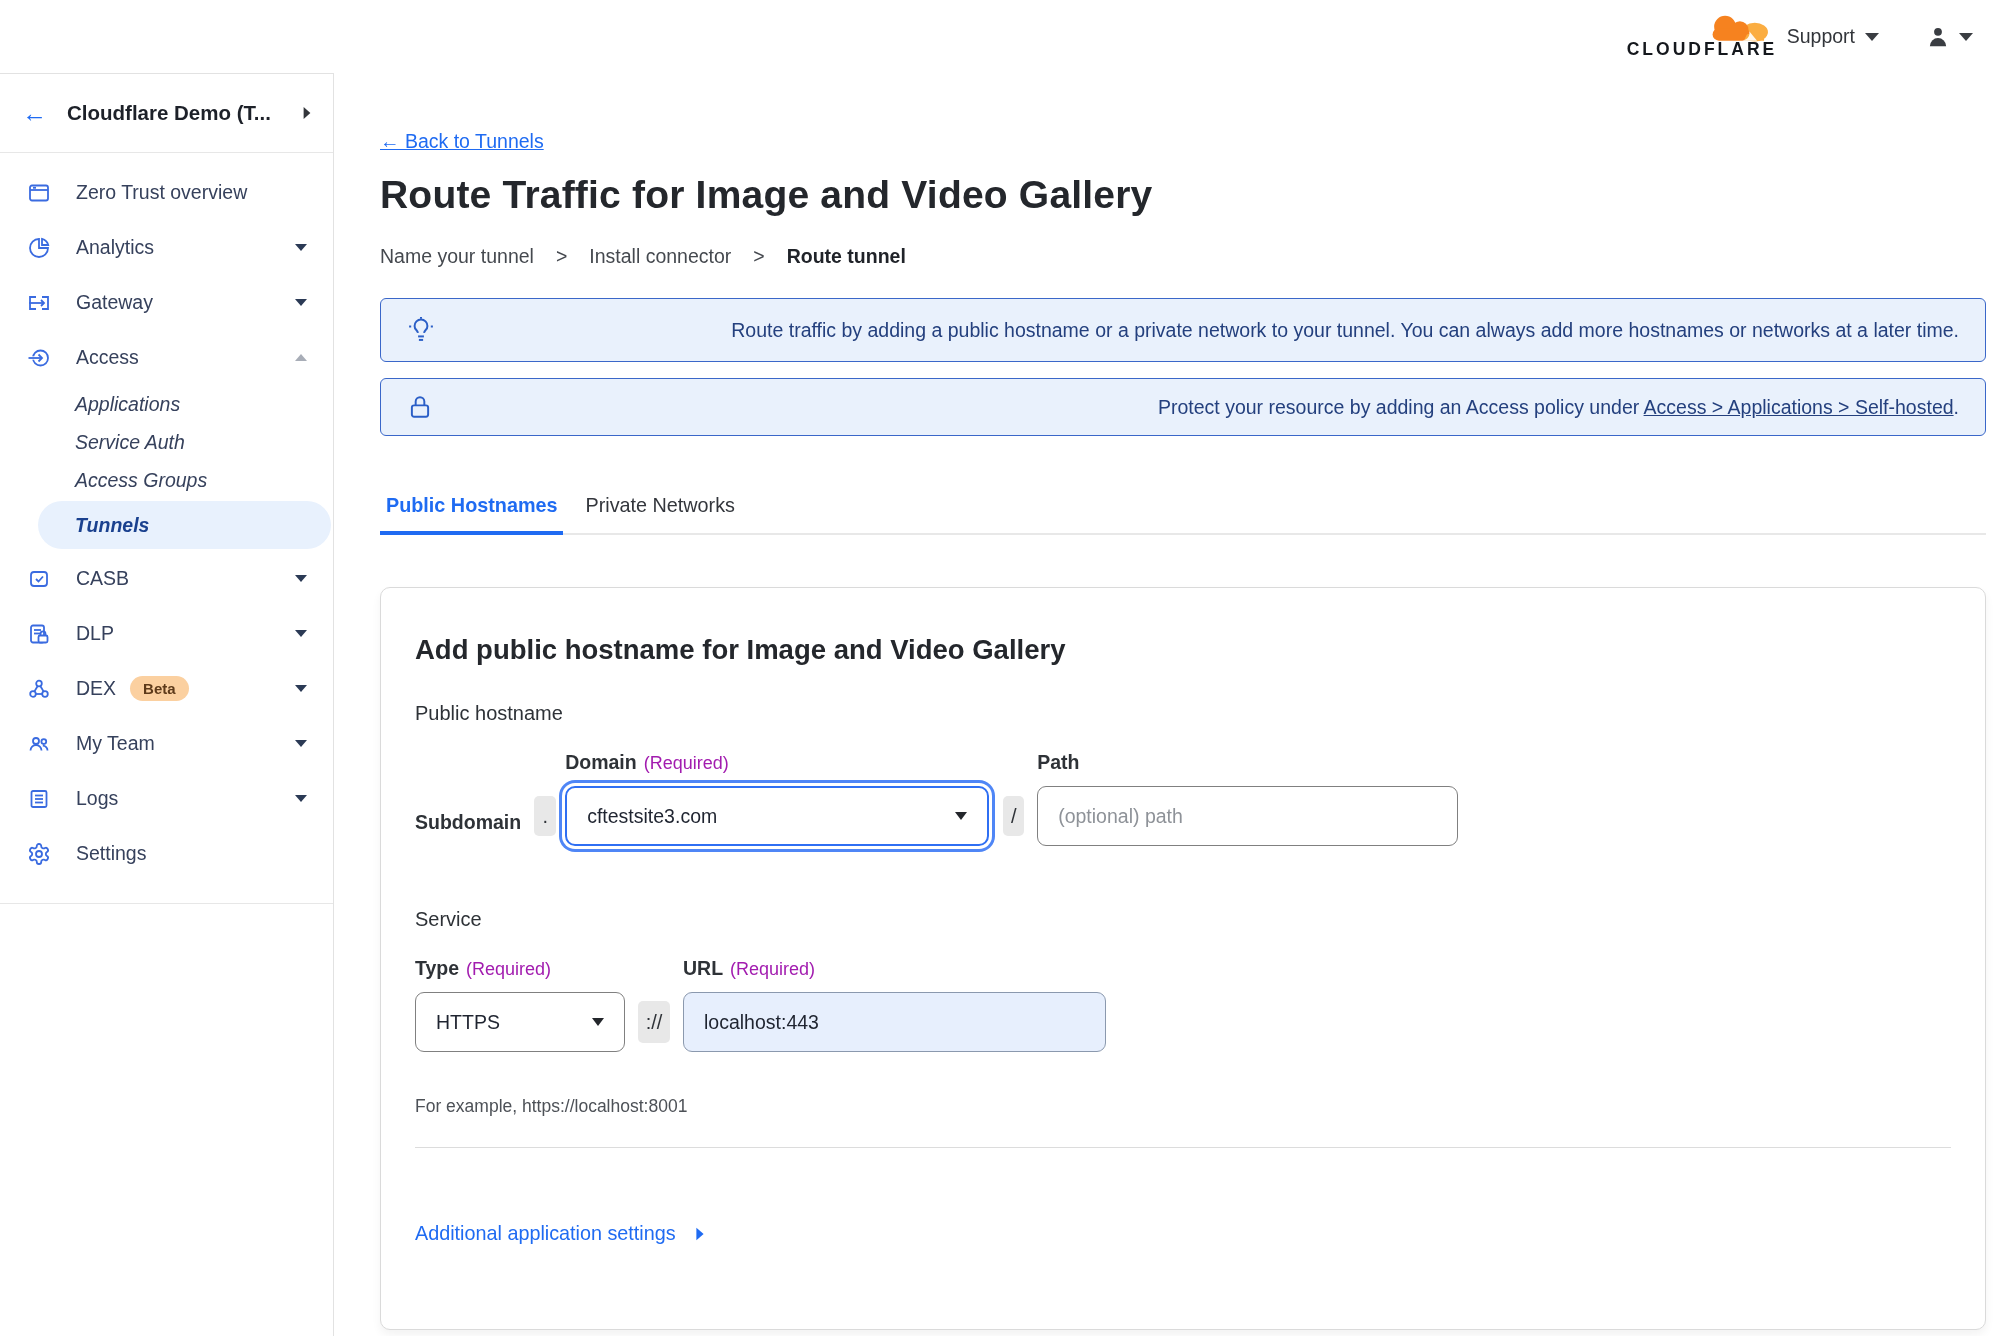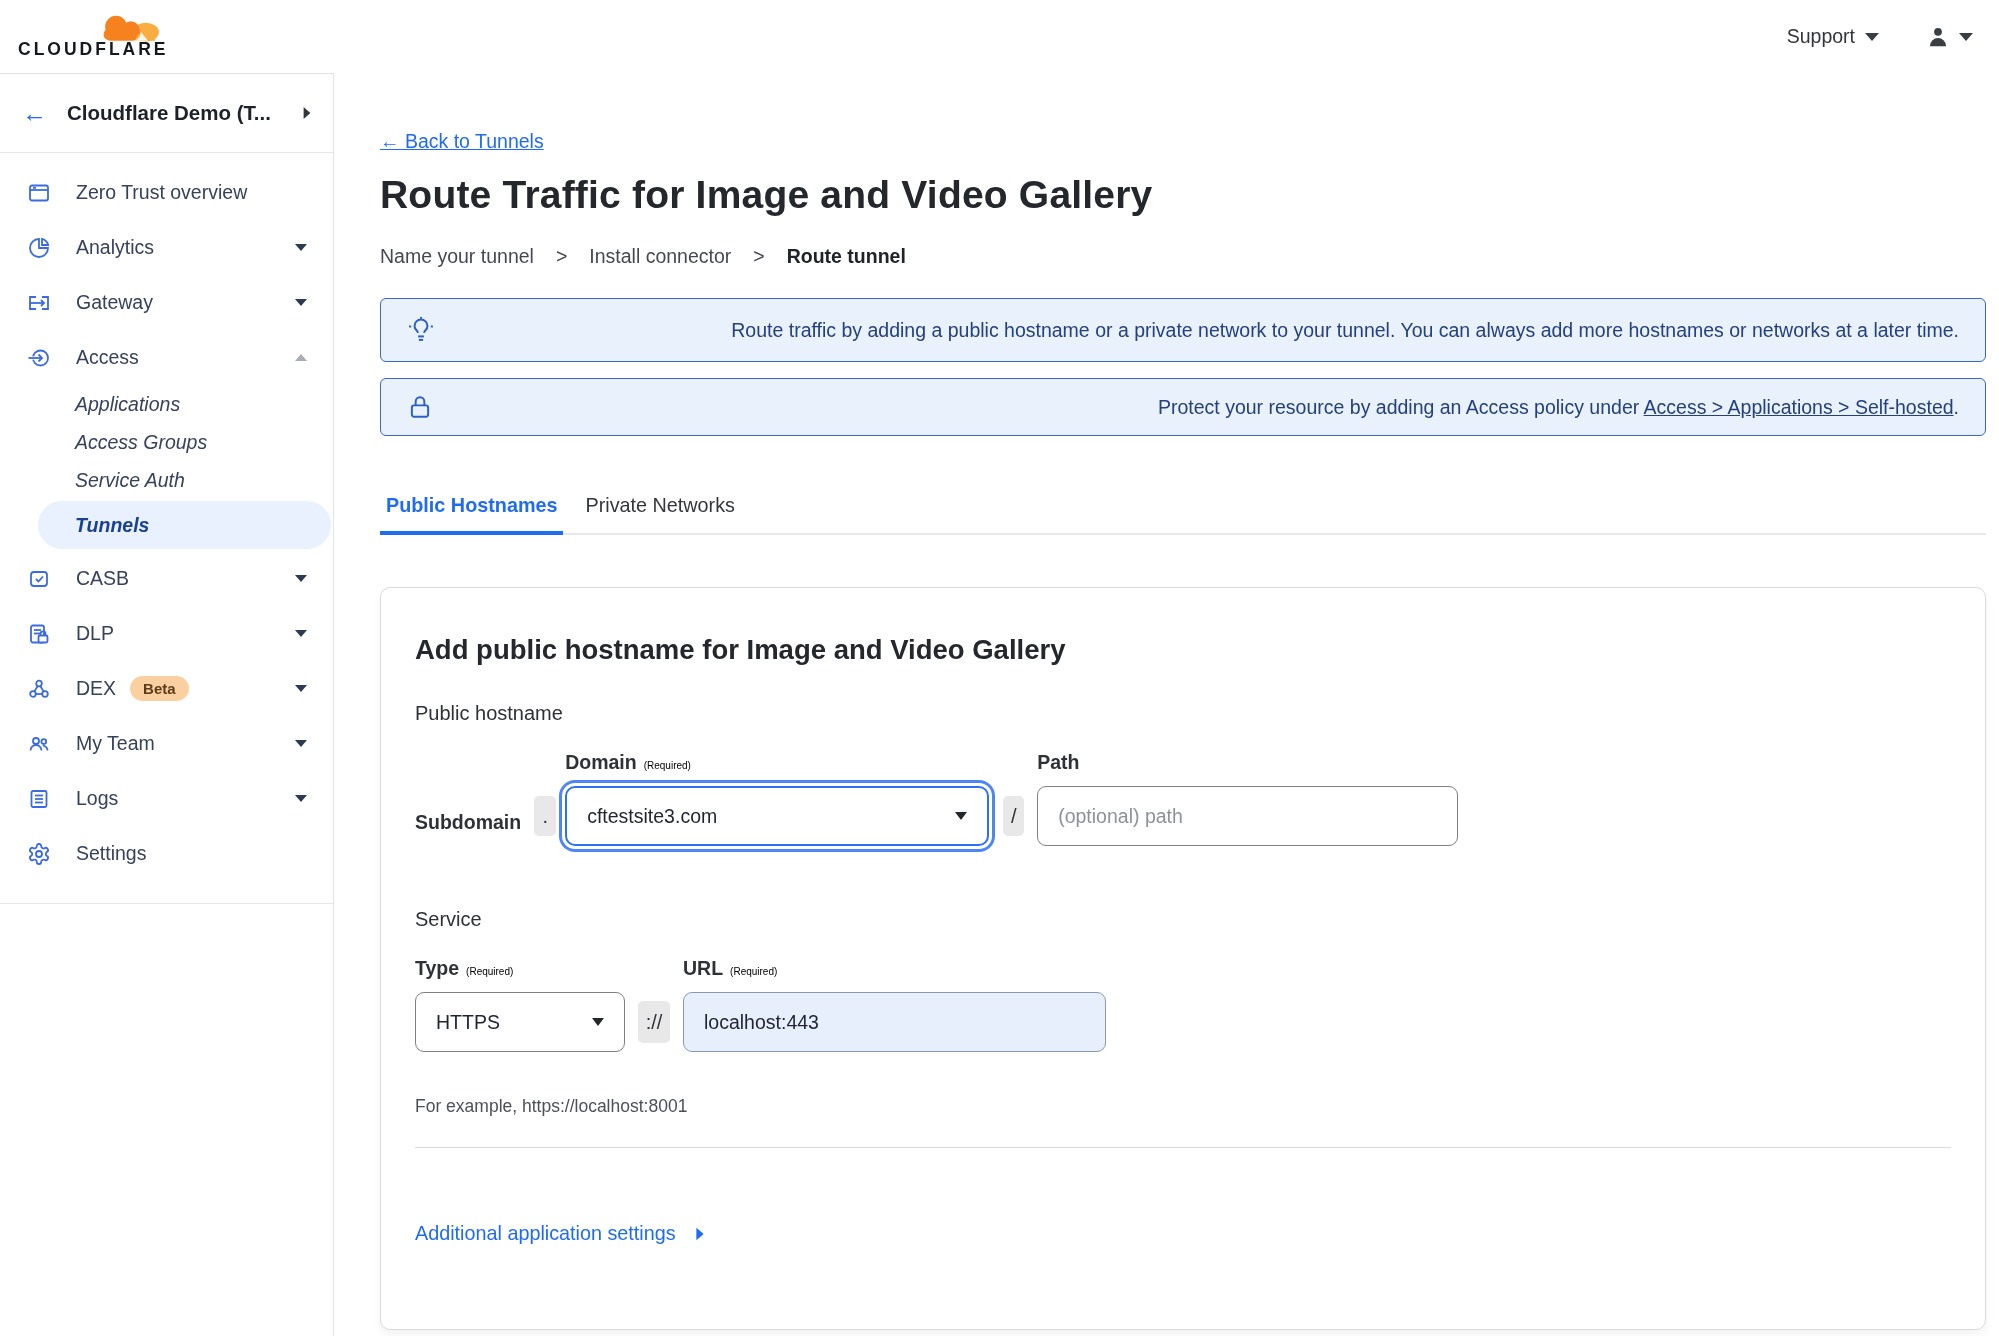--- a/index.html
+++ b/index.html
@@ -10,21 +10,21 @@
     --icon-blue:#3a6be0;
     --nav-text:#36415c;
     --ink:#24282e;
     --border-gray:#808080;
   }
   *{box-sizing:border-box;margin:0;padding:0;}
   html,body{width:1999px;height:1336px;overflow:hidden;}
   body{font-family:"Liberation Sans",sans-serif;background:#fff;color:var(--ink);position:relative;}
 
   
-  .topbar{position:absolute;top:0;left:0;right:0;height:73px;background:#fff;display:flex;align-items:center;justify-content:space-between;padding:0 26px 0 18px;}
+  .topbar{position:absolute;top:0;left:0;right:0;height:73px;background:#fff;display:flex;align-items:center;justify-content:flex-end;padding:0 26px 0 18px;}
   .logo{position:relative;width:160px;height:58px;}
   .logo svg{position:absolute;top:3px;left:70px;}
   .logo .logo-text{position:absolute;left:0;bottom:6px;font-size:17.5px;font-weight:700;letter-spacing:3px;color:#15181d;}
   .topbar-right{display:flex;align-items:center;gap:46px;}
   .support{display:flex;align-items:center;gap:10px;font-size:19.5px;color:#32353a;cursor:pointer;}
   .user{display:flex;align-items:center;gap:8px;cursor:pointer;}
   .tri-down{width:0;height:0;border-left:7px solid transparent;border-right:7px solid transparent;border-top:8px solid #3a3d42;}
   .tri-down.small{border-left-width:6px;border-right-width:6px;border-top-width:7px;border-top-color:#2b3a55;}
   .tri-up.small{width:0;height:0;border-left:6px solid transparent;border-right:6px solid transparent;border-bottom:7px solid #a8adb7;}
   .tri-right{width:0;height:0;border-top:7px solid transparent;border-bottom:7px solid transparent;border-left:8px solid #33363b;}
@@ -58,21 +58,21 @@
   .tabs{margin-top:58px;display:flex;gap:16px;border-bottom:2px solid #e8e8e8;}
   .tab{padding:0 6px 14px 6px;font-size:19.8px;color:#33363c;cursor:pointer;}
   .tab.active{color:var(--accent);font-weight:600;border-bottom:4px solid var(--accent);margin-bottom:-2px;}
 
   .card{margin-top:52px;border:1px solid #dadada;border-radius:10px;box-shadow:0 5px 10px rgba(0,0,0,.05);padding:46px 34px 84px 34px;background:#fff;}
   .card-title{font-size:27.5px;font-weight:700;color:#24272c;}
   .group-label{margin-top:36px;font-size:20px;color:#2e3237;}
   .field-row{margin-top:26px;display:flex;align-items:flex-end;}
   .field{display:flex;flex-direction:column;}
   .field-label{font-size:19.5px;font-weight:700;color:#2e3237;margin-bottom:12px;}
-  .req{font-size:10px;font-weight:400;color:#000000;margin-left:7px;}
+  .req{font-size:18px;font-weight:400;color:#a21caf;margin-left:7px;}
   .tinput{height:60px;border:1px solid var(--border-gray);border-radius:9px;padding:0 20px;font-size:19.5px;font-family:"Liberation Sans",sans-serif;color:#1f2430;background:#fff;outline:none;}
   .tinput::placeholder{color:#8e9298;}
   .sep-box{height:40px;display:flex;align-items:center;justify-content:center;background:#e8e8e8;border-radius:5px;font-size:20px;color:#2f3338;align-self:flex-end;margin-bottom:10px;}
   .selectbox{height:60px;border:1px solid var(--border-gray);border-radius:9px;display:flex;align-items:center;justify-content:space-between;padding:0 20px;font-size:19.5px;color:#1f2430;cursor:pointer;background:#fff;}
   .selectbox .tri-down{border-left-width:6px;border-right-width:6px;border-top-width:8px;border-top-color:#23262b;}
   .selectbox.focused{border:2px solid #2f6ff3;border-radius:10px;box-shadow:0 0 0 3px #fff,0 0 0 6px #4f86f6;}
   .url-input{background:#e7effd;border-color:#8b99ae;}
   .hint{margin-top:44px;font-size:17.5px;color:#4d5157;}
   .card hr{margin-top:30px;border:none;border-top:1px solid #dcdcdc;}
   .adv-link{margin-top:74px;display:flex;align-items:center;gap:20px;color:var(--accent);font-size:19.8px;cursor:pointer;width:max-content;}
@@ -163,24 +163,24 @@
           </svg>
       </span>
       <span>Access</span>
       <span class="chev tri-up small"></span>
     </div>
 
     <div class="sub-item">
       <span>Applications</span>
     </div>
     <div class="sub-item">
+      <span>Service Auth</span>
+    </div>
+    <div class="sub-item">
       <span>Access Groups</span>
-    </div>
-    <div class="sub-item">
-      <span>Service Auth</span>
     </div>
     <div class="sub-item active">
       <span>Tunnels</span>
     </div>
 
     <div class="nav-item">
       <span class="nico">
         <svg width="24" height="24" viewBox="0 0 24 24" fill="none" stroke="#3a6be0" stroke-width="1.8">
             <rect x="4" y="5" width="16" height="14" rx="3"></rect>
             <path d="M9 12 l2.5 2.5 L16 9.5"></path>

